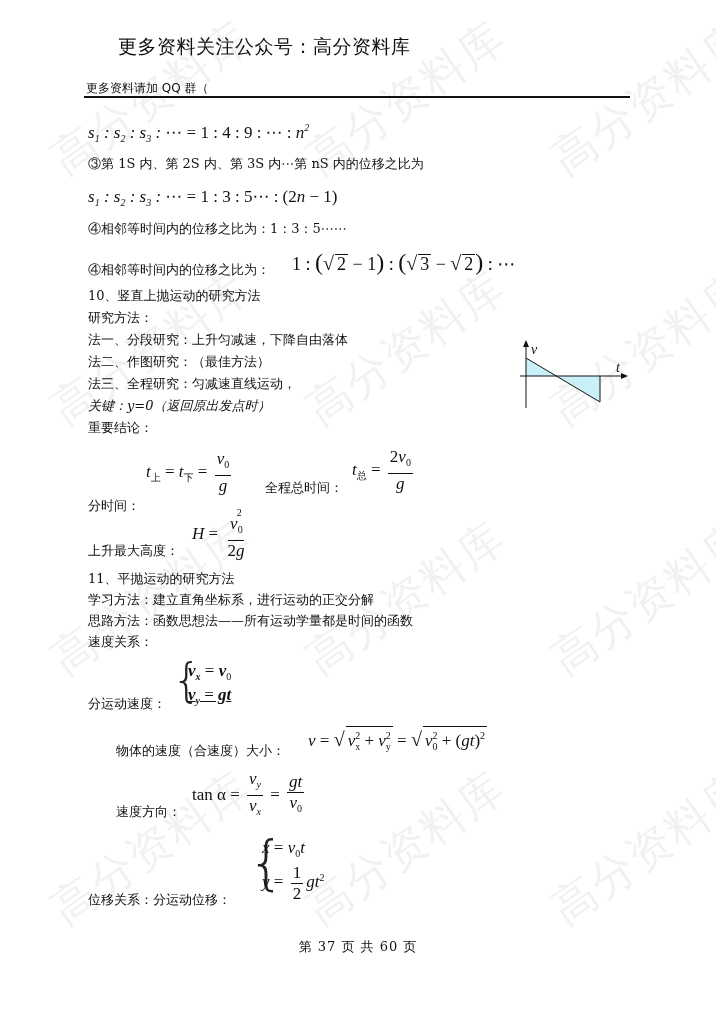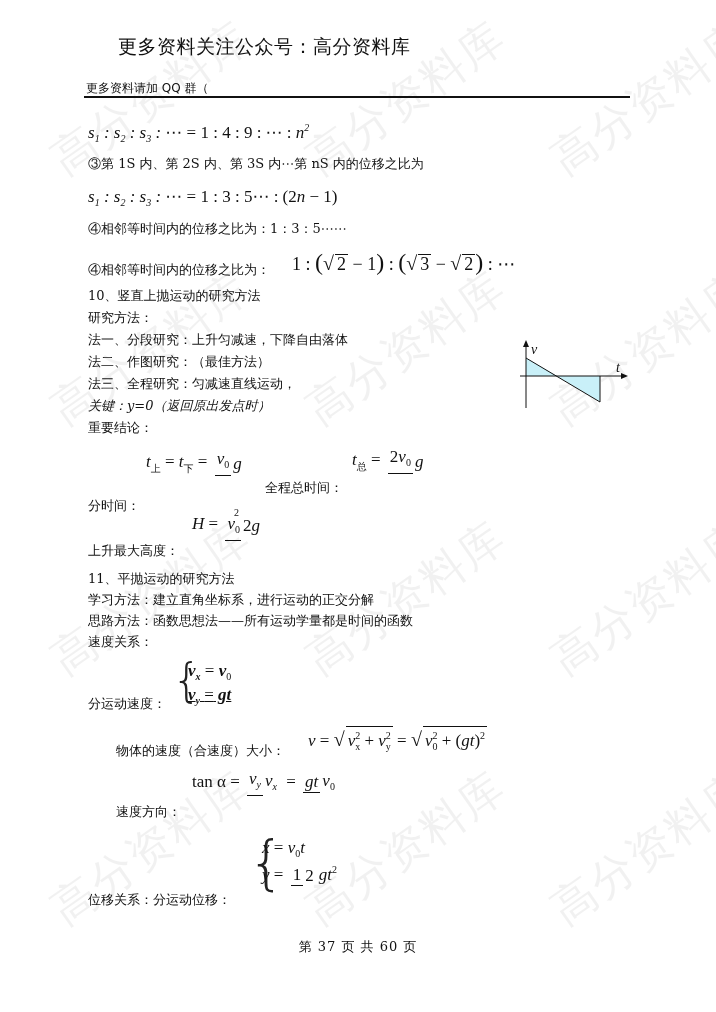--- a/index.html
+++ b/index.html
@@ -10,21 +10,21 @@
     .wm { position: absolute; font-family: "DejaVu Sans", sans-serif; font-size: 44px; color: rgba(0,0,0,0.055);
           transform: rotate(-35deg); transform-origin: left top; white-space: nowrap; letter-spacing: 2px; }
     .content { position: absolute; left: 0; top: 0; width: 652px; height: 1012px; z-index: 1; }
     .brand { left: 118px; top: 34px; font-family: "DejaVu Sans", sans-serif; font-size: 19px; color: #111; letter-spacing: 0.5px; }
     .header-note { left: 86px; top: 80px; font-family: "DejaVu Sans", sans-serif; font-size: 12px; color: #111; }
     .header-rule { left: 84px; top: 96px; width: 546px; height: 0; border-top: 2px solid #111; }
     .line { font-size: 13px; line-height: 20px; white-space: nowrap; }
     .math { font-family: "Liberation Serif", "DejaVu Serif", serif; font-style: italic; font-size: 17px; white-space: nowrap; }
     .math .up { font-style: normal; }
     sub, sup { font-size: 10px; }
-    .frac { display: inline-flex; flex-direction: row; align-items: center; vertical-align: middle; margin: 0 3px; }
+    .frac { display: inline-flex; flex-direction: column; align-items: center; vertical-align: middle; margin: 0 3px; }
     .frac .num { padding: 0 2px 1px 2px; border-bottom: 1px solid #111; line-height: 18px; }
     .frac .den { padding: 1px 2px 0 2px; line-height: 18px; }
     .sqrt { display: inline-block; border-top: 1px solid #111; padding: 0 2px; margin-left: 1px; line-height: 18px; }
     .rad { font-style: normal; font-size: 20px; }
     .brace { font-style: normal; font-size: 46px; font-weight: 100; line-height: 46px; color: #222; font-family: "DejaVu Sans", sans-serif; }
     .footer { left: 0; width: 716px; top: 938px; text-align: center; font-size: 13px; letter-spacing: 1px; }
     svg text { font-family: "Liberation Serif", serif; font-style: italic; }
   </style>
 </head>
 <body>

